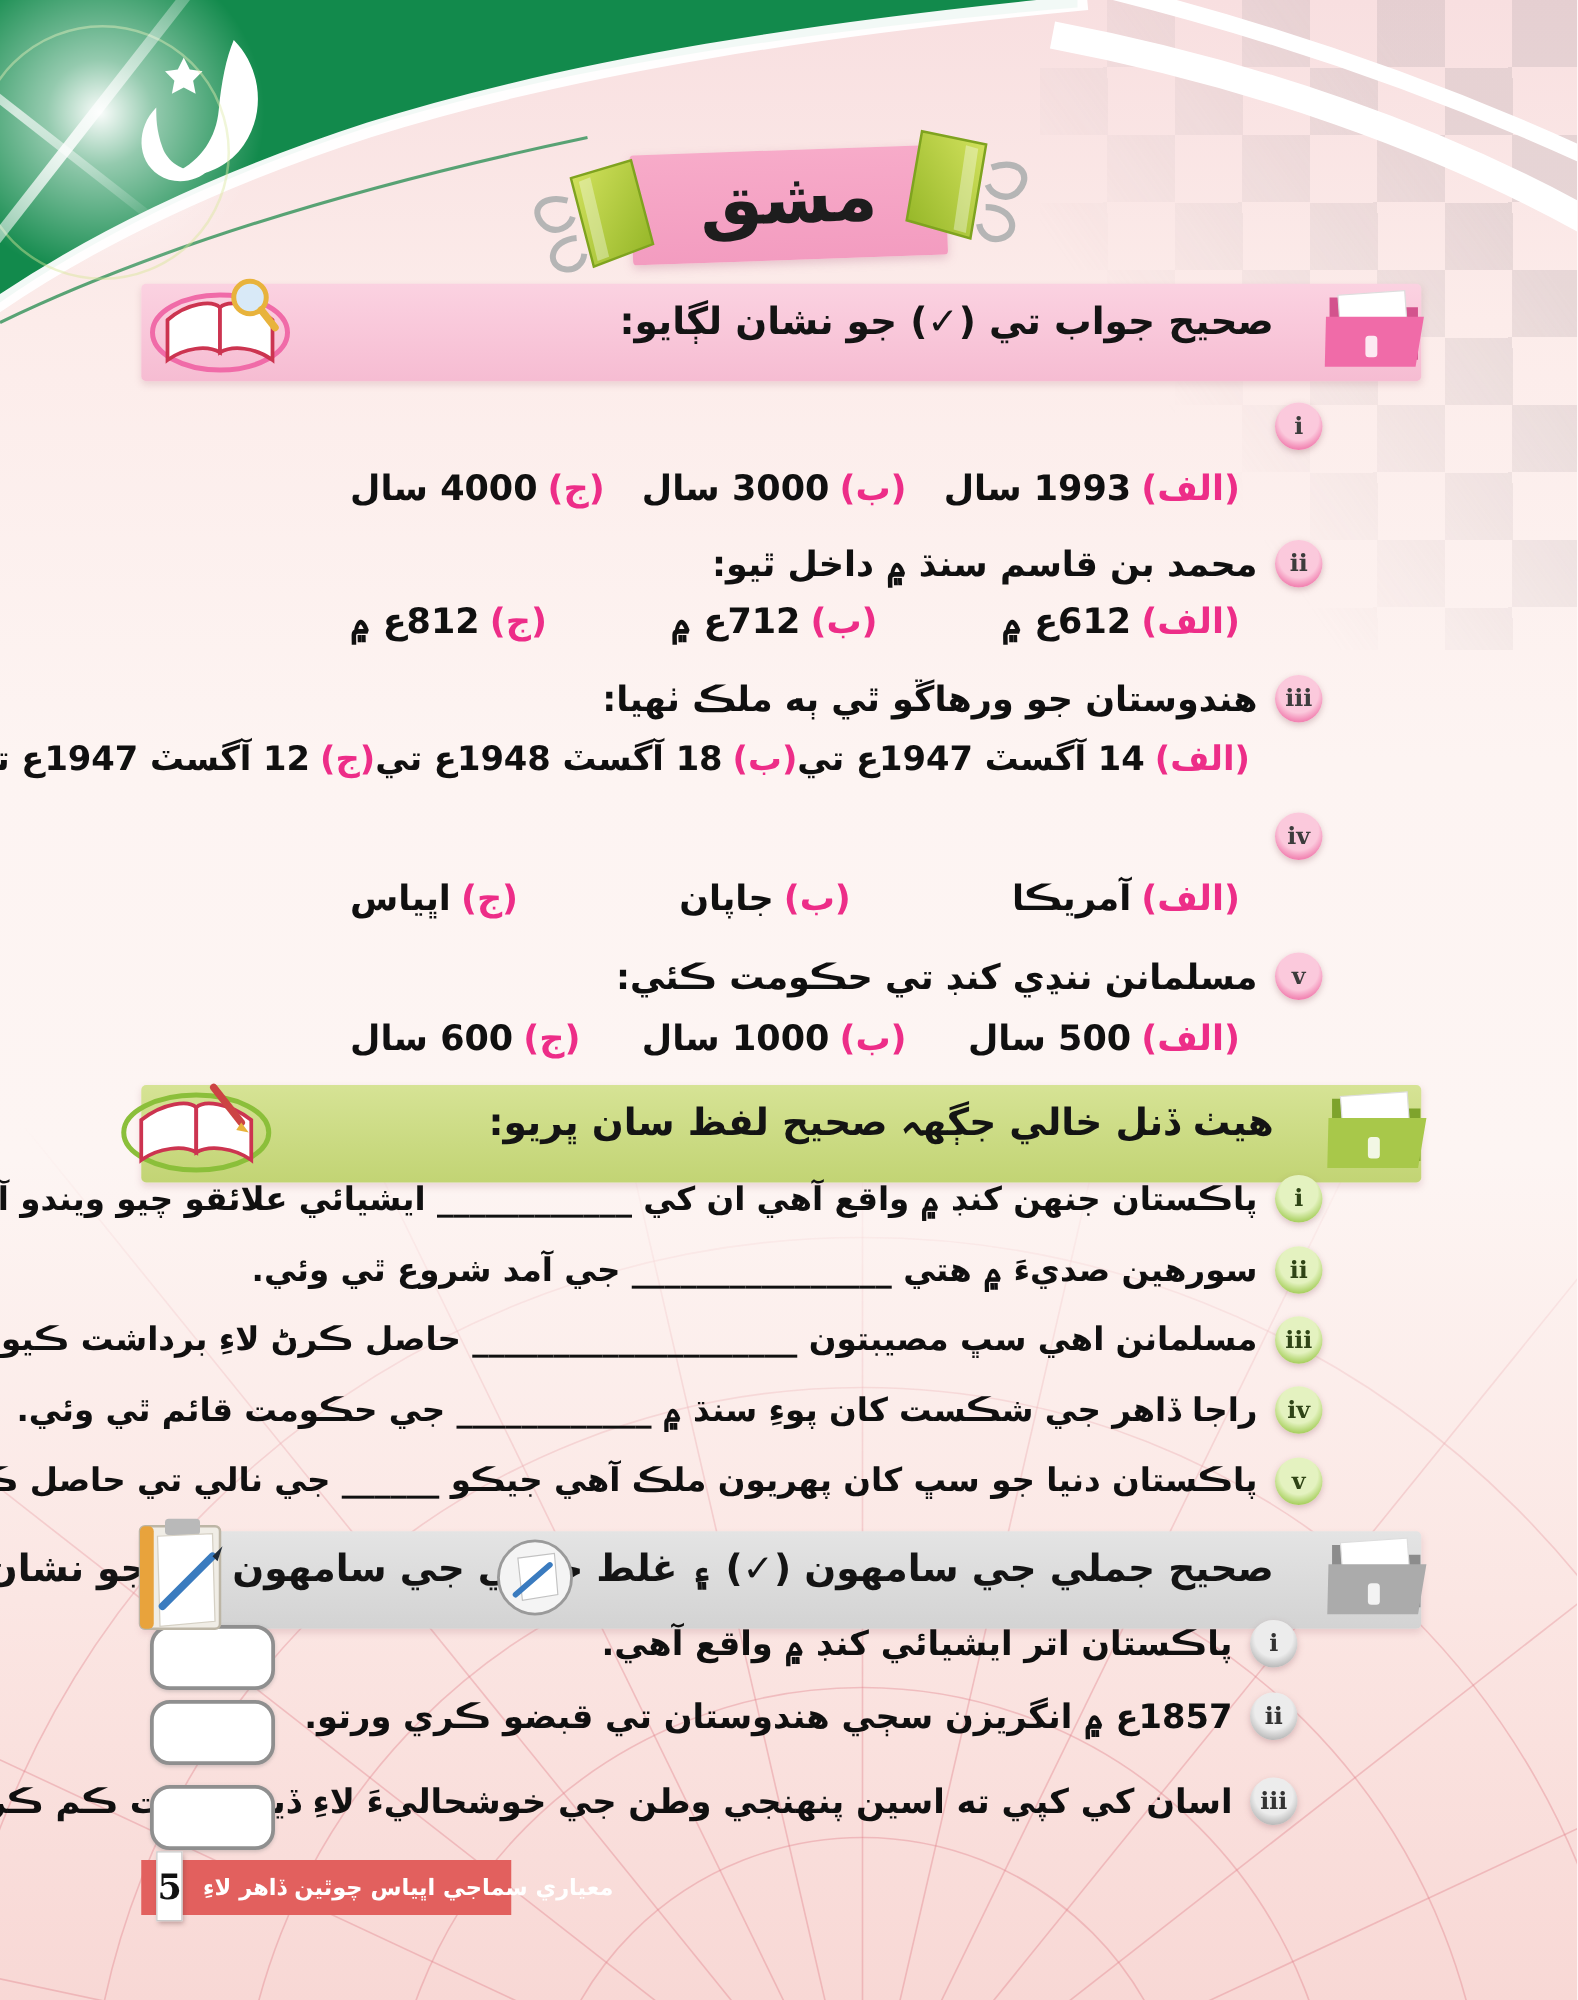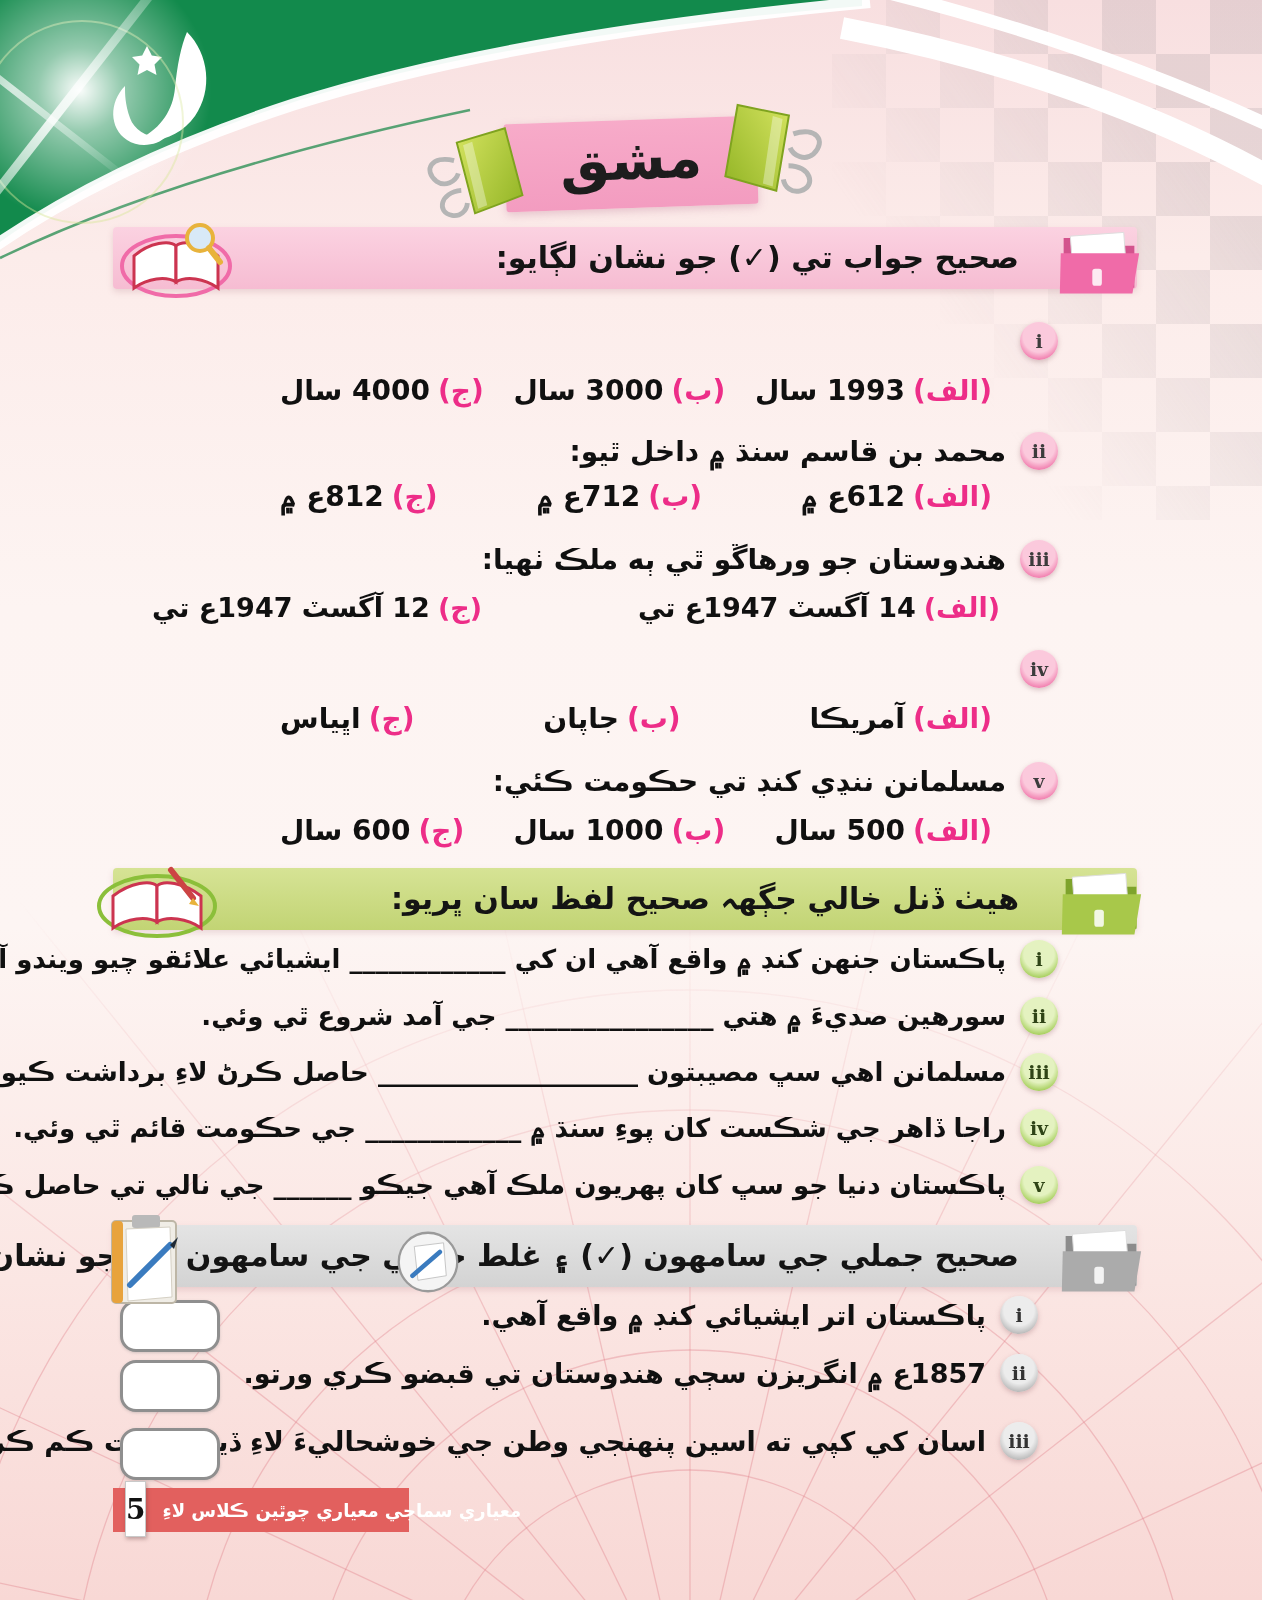--- a/index.html
+++ b/index.html
@@ -32,21 +32,21 @@
 
   
   .title-tape{position:absolute;left:505px;top:120px;width:252px;height:88px;z-index:4;
       background:linear-gradient(180deg,#f7abc9,#f39cc0);transform:rotate(-2deg);border-radius:3px;
       box-shadow:0 3px 8px rgba(190,120,150,.35);display:flex;align-items:center;justify-content:center;}
   .title-text{font-size:56px;font-weight:bold;color:#1d1d1d;line-height:1;padding-bottom:8px;}
   .clipL{position:absolute;left:420px;top:124px;z-index:5;transform:rotate(-10deg);}
   .clipR{position:absolute;left:710px;top:98px;z-index:5;transform:rotate(5deg);}
 
   
-  .bar{position:absolute;left:113px;width:1024px;height:62px;z-index:3;border-radius:4px;
+  .bar{position:absolute;left:113px;width:1024px;height:78px;z-index:3;border-radius:4px;
        box-shadow:0 3px 6px rgba(170,110,125,.22);}
   .bar-mcq{top:227px;background:linear-gradient(180deg,#fbd2e1,#f6bcd2);}
   .bar-fill{top:868px;background:linear-gradient(180deg,#d6e395,#c2d474);}
   .bar-tf{top:1225px;background:linear-gradient(180deg,#e4e4e4,#d3d3d3);}
   .bar-text{direction:rtl;display:block;line-height:62px;padding-right:118px;
        font-size:30px;font-weight:bold;color:#141414;white-space:nowrap;}
 
   .icon{position:absolute;z-index:4;}
 
   
@@ -187,20 +187,21 @@
     <span><span class="opt-label">(ب)</span><span>712ع ۾</span></span>
     <span><span class="opt-label">(ج)</span><span>812ع ۾</span></span>
   </div>
 
   <div class="q-row" style="top:540px;">
     <span class="badge badge-pink">iii</span>
     <span>هندوستان جو ورهاڱو ٿي ٻه ملڪ ٺهيا:</span>
   </div>
   <div class="opt-row opt-wide" style="top:592px;">
     <span><span class="opt-label">(الف)</span><span>14 آگسٽ 1947ع تي</span></span>
+    <span><span class="opt-label">(ب)</span><span>18 آگسٽ 1948ع تي</span></span>
     <span><span class="opt-label">(ج)</span><span>12 آگسٽ 1947ع تي</span></span>
   </div>
 
   <div class="q-row" style="top:650px;">
     <span class="badge badge-pink">iv</span>
   </div>
   <div class="opt-row opt-std" style="top:702px;">
     <span><span class="opt-label">(الف)</span><span>آمريڪا</span></span>
     <span><span class="opt-label">(ب)</span><span>جاپان</span></span>
     <span><span class="opt-label">(ج)</span><span>اڀياس</span></span>
@@ -290,16 +291,16 @@
   <div class="checkbox" style="top:1360px;"></div>
 
   <div class="t-row" style="top:1422px;">
     <span class="badge badge-gray">iii</span>
     <span>اسان کي کپي ته اسين پنهنجي وطن جي خوشحاليءَ لاءِ ڏينهن رات ڪم ڪريون.</span>
   </div>
   <div class="checkbox" style="top:1428px;"></div>
 
   <div class="footer-bar">
     <div class="page-num-box">5</div>
-    <div class="footer-text">معياري سماجي معياري چوٿين ڪلاس لاءِ</div>
+    <div class="footer-text">معياري سماجي اڀياس چوٿين ڏاهر لاءِ</div>
   </div>
 
 </div>
 
 </body></html>

